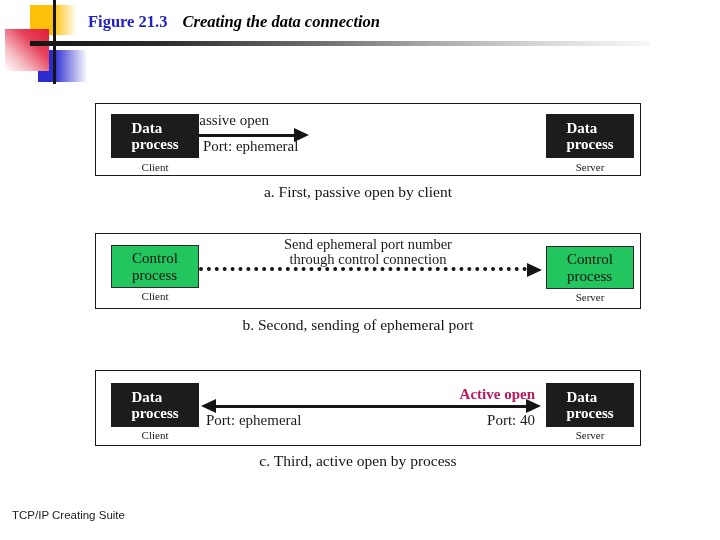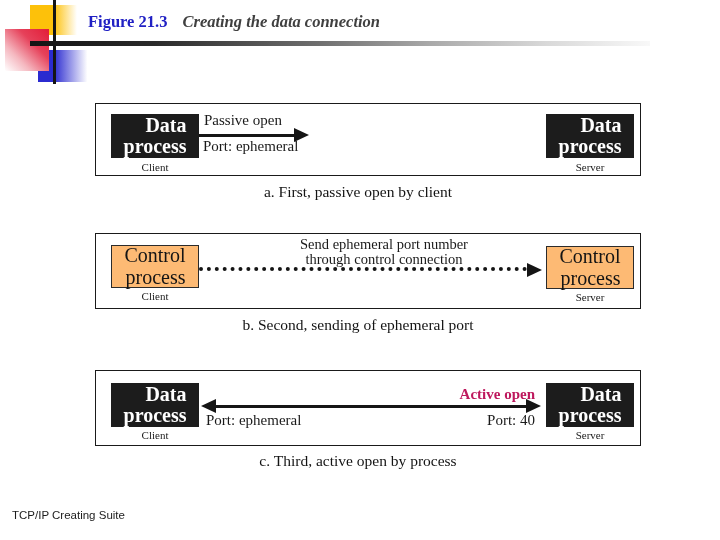--- a/index.html
+++ b/index.html
@@ -14,31 +14,31 @@
   .deco-blue{left:38px;top:50px;width:52px;height:32px;
     background:linear-gradient(90deg,#2b2bd0 0%,#2b2bd0 30%,rgba(43,43,208,0) 95%);}
   .deco-red{left:5px;top:29px;width:44px;height:42px;
     background:linear-gradient(225deg,#e21d38 0%,#e6415a 35%,#f5b8c0 70%,rgba(255,255,255,0) 100%);}
   .deco-vline{left:53px;top:0;width:3px;height:84px;background:#151515;}
   .deco-hbar{left:30px;top:41px;width:690px;height:5px;
     background:linear-gradient(90deg,#141414 0%,#2a2a2a 18%,#6f6f6f 42%,#a9a9a9 58%,#d9d9d9 75%,#ffffff 93%);}
   
   .title-row{position:absolute;left:88px;top:12px;display:flex;gap:15px;align-items:baseline;}
   .fig-label{font-weight:bold;font-size:16.5px;color:#2121c4;}
-  .fig-title{font-weight:bold;font-style:italic;font-size:16.5px;color:#404040;}
+  .fig-title{font-weight:bold;font-style:italic;font-size:16.5px;color:#000000;}
   
   .panel{position:absolute;left:95px;width:546px;border:1.5px solid #1a1a1a;
     background:#fff;box-sizing:border-box;}
   .panel-a{top:103px;height:73px;}
   .panel-b{top:233px;height:76px;}
   .panel-c{top:370px;height:76px;}
   .pbox{position:absolute;display:flex;align-items:center;justify-content:center;
-    text-align:right;white-space:pre-line;line-height:1.07;font-size:20px;}
+    text-align:left;white-space:pre-line;line-height:1.07;font-size:15px;}
   .black-box{background:#1c1c1c;color:#ffffff;font-weight:bold;width:88px;height:44px;}
-  .green-box{background:#fdba74;color:#141414;border:1.5px solid #2b2b2b;
+  .green-box{background:#22c55e;color:#141414;border:1.5px solid #2b2b2b;
     box-sizing:border-box;width:88px;height:43px;}
   .host-label{position:absolute;width:88px;text-align:center;font-size:11px;}
   .arrow-line{position:absolute;height:3px;background:#151515;}
   .arrow-dotted{position:absolute;height:0;border-top:4px dotted #151515;}
   .head-right{position:absolute;width:0;height:0;border-top:7.5px solid transparent;
     border-bottom:7.5px solid transparent;border-left:15px solid #151515;}
   .head-left{position:absolute;width:0;height:0;border-top:7.5px solid transparent;
     border-bottom:7.5px solid transparent;border-right:15px solid #151515;}
   .flow-label{position:absolute;font-size:15px;white-space:pre-line;}
   .active-open{font-weight:bold;color:#be185d;margin-left:37px;}
@@ -66,35 +66,35 @@
     <span class="fig-title">Creating the data connection</span>
   </div>
 
   <div class="panel panel-a">
     <div class="pbox black-box" style="left:15px;top:10px;">Data
 process</div>
     <div class="host-label" style="left:15px;top:57px;">Client</div>
     <div class="pbox black-box" style="left:450px;top:10px;">Data
 process</div>
     <div class="host-label" style="left:450px;top:57px;">Server</div>
-    <div class="flow-label" style="left:108px;top:8px;">Passive open</div>
+    <div class="flow-label" style="left:95px;top:8px;">Passive open</div>
     <div class="arrow-line" style="left:103px;top:30px;width:95px;"></div>
     <div class="head-right" style="left:198px;top:24px;"></div>
     <div class="flow-label" style="left:107px;top:34px;">Port: ephemeral</div>
   </div>
   <div class="caption cap-a">a. First, passive open by client</div>
 
   <div class="panel panel-b">
     <div class="pbox green-box" style="left:15px;top:11px;">Control
 process</div>
     <div class="host-label" style="left:15px;top:56px;">Client</div>
     <div class="pbox green-box" style="left:450px;top:12px;">Control
 process</div>
     <div class="host-label" style="left:450px;top:57px;">Server</div>
-    <div class="flow-label" style="left:16px;top:3px;width:100%;text-align:center;font-size:14.5px;line-height:1.05;">Send ephemeral port number
+    <div class="flow-label" style="left:0;top:3px;width:100%;text-align:center;font-size:14.5px;line-height:1.05;">Send ephemeral port number
 through control connection</div>
     <div class="arrow-dotted" style="left:103px;top:33px;width:328px;"></div>
     <div class="head-right" style="left:431px;top:29px;"></div>
   </div>
   <div class="caption cap-b">b. Second, sending of ephemeral port</div>
 
   <div class="panel panel-c">
     <div class="pbox black-box" style="left:15px;top:12px;">Data
 process</div>
     <div class="host-label" style="left:15px;top:58px;">Client</div>

